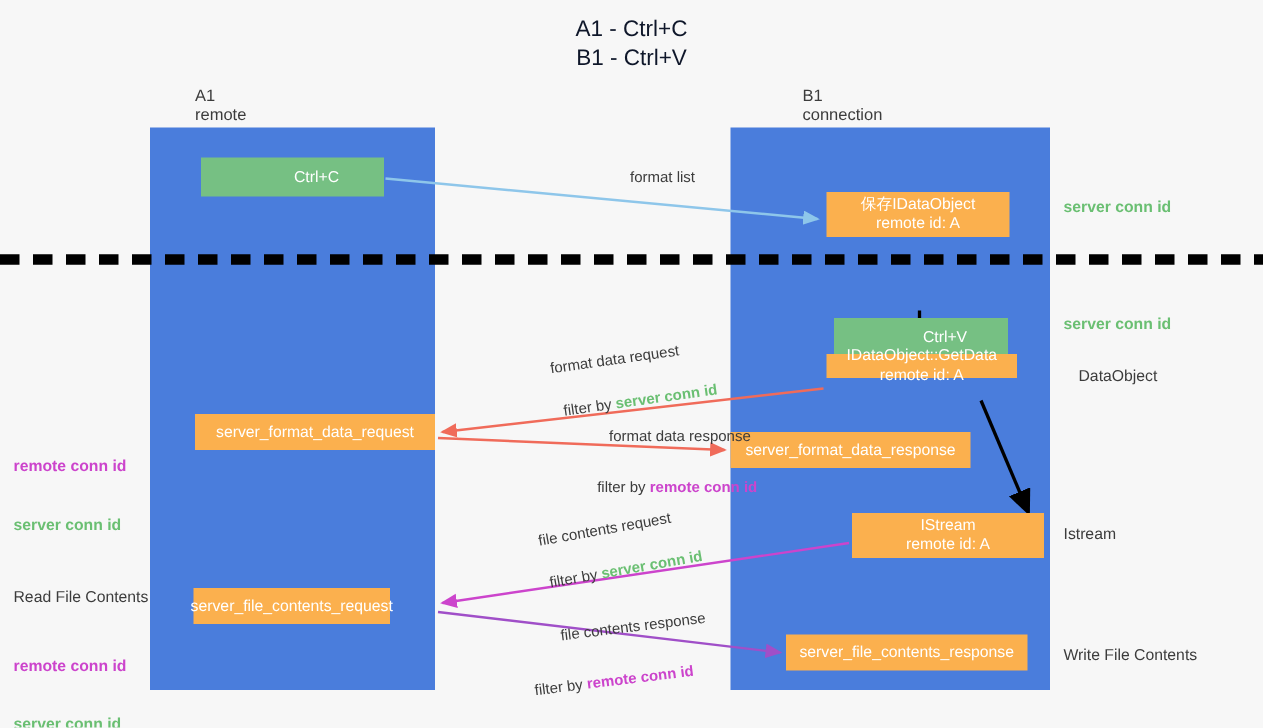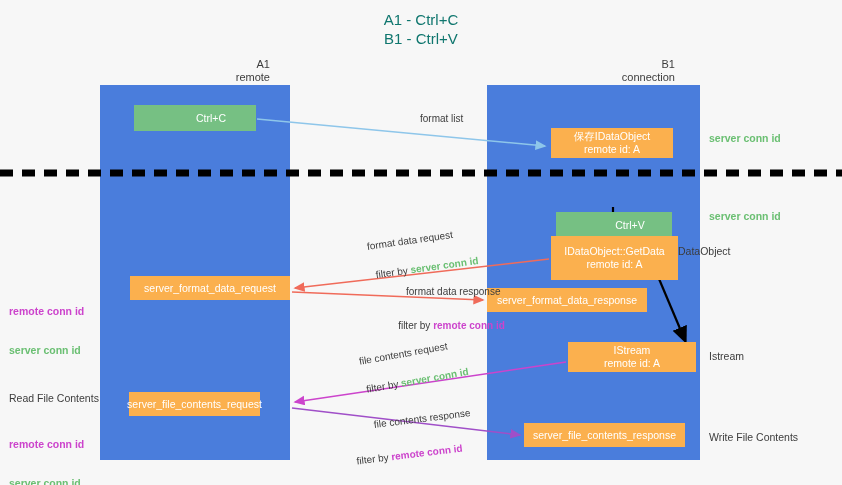--- a/index.html
+++ b/index.html
@@ -24,27 +24,27 @@
   }
   .abs { position: absolute; }
 
   
   #title {
     left: 0; top: 10px;
     width: 842px;
     text-align: center;
     font-size: 15px;
     line-height: 19px;
-    color: #0f766e;
+    color: #0f172a;
     white-space: pre;
   }
 
   
   .col-header {
-    text-align: right;
+    text-align: left;
     font-size: 11px;
     line-height: 13px;
     color: #3c3c3c;
     white-space: pre;
   }
   #hdr-a1 { left: 130px; top: 58px; width: 140px; }
   #hdr-b1 { left: 535px; top: 58px; width: 140px; }
 
   
   .lane {
@@ -67,40 +67,40 @@
     line-height: 13px;
     box-sizing: border-box;
     white-space: pre;
   }
   .green { background: #76c083; padding-left: 32px; }
   .orange { background: #fbb04e; align-items: center; }
 
   #box-ctrlc   { left: 134px; top: 105px; width: 122px; height: 26px; }
   #box-dataobj { left: 551px; top: 128px; width: 122px; height: 30px; }
   #box-ctrlv   { left: 556px; top: 180px; width: 116px; height: 26px; margin-top: 32px; }
-  #box-getdata { left: 551px; top: 236px; width: 127px; height: 44px; }
+  #box-getdata { left: 551px; top: 236px; width: 127px; height: 16px; }
   #box-fmt-req { left: 130px; top: 276px; width: 160px; height: 24px; }
   #box-fmt-res { left: 487px; top: 288px; width: 160px; height: 24px; }
   #box-istream { left: 568px; top: 342px; width: 128px; height: 30px; }
   #box-file-req{ left: 129px; top: 392px; width: 131px; height: 24px; }
   #box-file-res{ left: 524px; top: 423px; width: 161px; height: 24px; }
 
   
   .side-label {
     font-size: 10.5px;
     line-height: 13px;
     white-space: pre;
   }
   .green-txt  { color: #6abf72; font-weight: bold; }
   .purple-txt { color: #cc44cc; font-weight: bold; }
   .dark-txt   { color: #3c3c3c; }
 
   #lbl-serverconn-1 { left: 709px; top: 132px; }
   #lbl-serverconn-2 { left: 709px; top: 210px; }
-  #lbl-dataobject   { left: 668px; top: 245px; padding-left: 10px; }
+  #lbl-dataobject   { left: 709px; top: 245px; padding-left: 10px; }
   #lbl-istream      { left: 709px; top: 350px; }
   #lbl-writefile    { left: 709px; top: 431px; }
 
   #lbl-left-conn-1 { left: 9px;  top: 279px; }
   #lbl-readfile    { left: 9px;  top: 392px; }
   #lbl-left-conn-2 { left: 9px;  top: 412px; }
 
   
   .edge-label {
     font-size: 10px;

